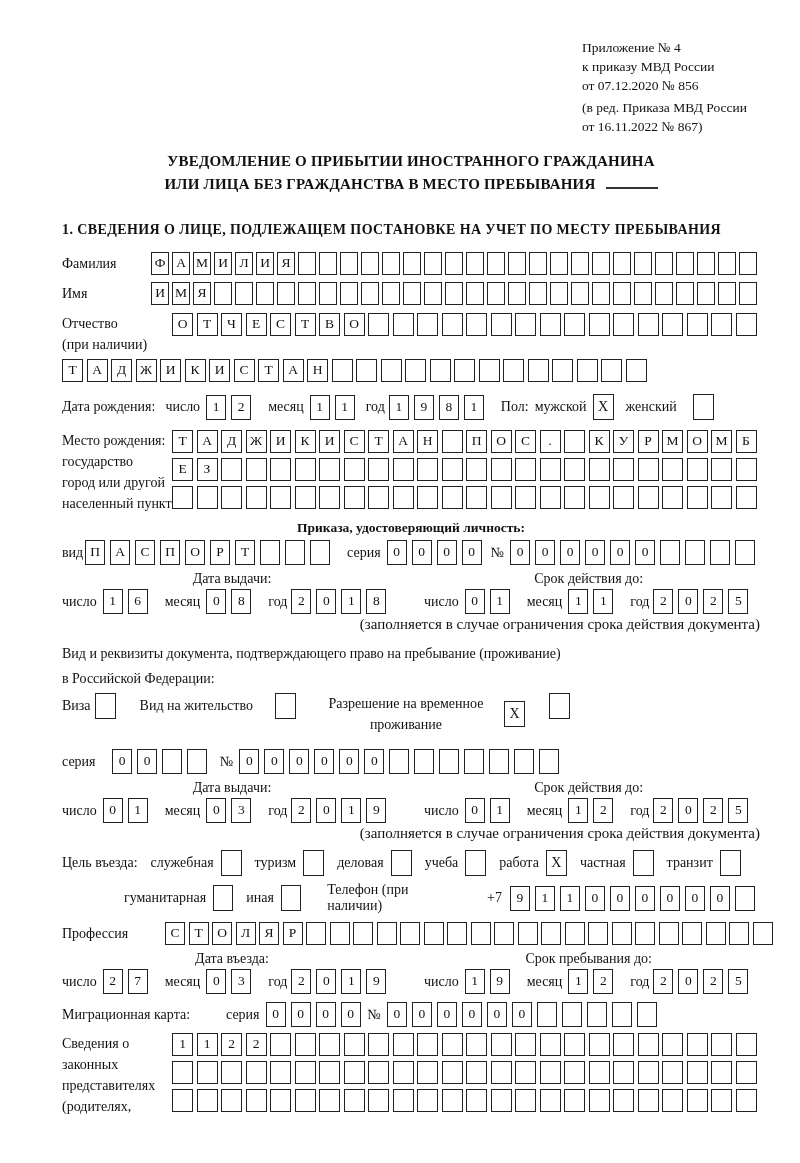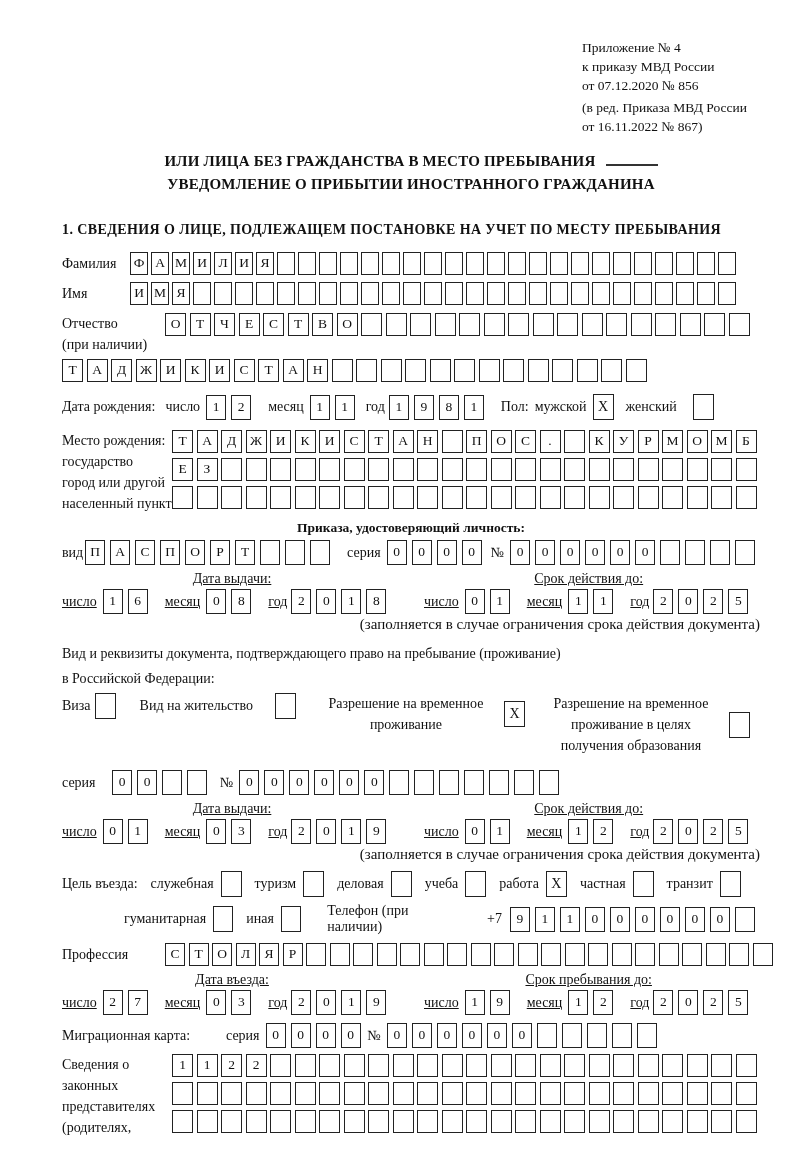--- a/index.html
+++ b/index.html
@@ -15,42 +15,42 @@
   }
   
   .hdr{margin-left:520px;font-size:13.5px;line-height:19px;}
   .hdr .grp2{margin-top:3px;}
   .forma{margin-top:10px;text-align:right;font-weight:bold;font-size:14.5px;letter-spacing:.4px;}
   .title{margin-top:14px;text-align:center;font-weight:bold;font-size:15px;line-height:23px;letter-spacing:.2px;}
   .blank{display:inline-block;width:52px;height:13px;border-bottom:2px solid #333;margin-left:10px;vertical-align:baseline;}
   .sec-h{margin-top:26px;font-weight:bold;font-size:14px;letter-spacing:.4px;}
 
   
-  .row{display:flex;align-items:flex-start;}
+  .row{display:flex;align-items:flex-start;justify-content:space-between;}
   .lbl{font-size:14px;line-height:23px;flex:0 0 auto;}
   .lbl2 div{font-size:14px;line-height:21px;}
   .cells{white-space:nowrap;flex:0 0 auto;}
   .cell{
     display:inline-block;box-sizing:border-box;
     width:18px;height:23px;border:1.5px solid #222;margin-right:3px;
     text-align:center;font-size:13.5px;line-height:20px;vertical-align:top;
   }
   .w24 .cell{width:21px;margin-right:3.5px;}
   .w26 .cell{width:20px;margin-right:3.5px;}
   .big .cell{width:19px;height:24px;margin-right:4px;line-height:21px;}
   .drow .cell{width:20px;height:25px;margin-right:5px;line-height:22px;}
   .chk{
     display:inline-block;box-sizing:border-box;
     width:21px;height:26px;border:1.5px solid #222;
     text-align:center;font-size:14px;line-height:23px;vertical-align:middle;
   }
   .stack{display:flex;flex-direction:column;gap:5px;}
 
   
-  .dp{display:flex;text-decoration:underline;}
+  .dp{display:flex;}
   .dp-t{text-align:center;font-size:14px;margin-bottom:2px;}
   .drow{display:flex;align-items:center;font-size:14px;white-space:nowrap;}
   .dl{margin:0 6px 0 12px;}
   .dl:first-child{margin-left:0;}
   .note-r{text-align:right;font-size:15px;margin-top:2px;}
 
   
   .intro{font-size:14px;line-height:25px;margin-top:8px;}
   .permits{display:flex;align-items:flex-start;margin-top:2px;}
   .p-item{display:flex;align-items:center;font-size:14px;}
@@ -78,24 +78,24 @@
     <div>к приказу МВД России</div>
     <div>от 07.12.2020 № 856</div>
     <div class="grp2">
       <div>(в ред. Приказа МВД России</div>
       <div>от 16.11.2022 № 867)</div>
     </div>
   </div>
 
 
   <div class="title">
+    <div>УВЕДОМЛЕНИЕ О ПРИБЫТИИ ИНОСТРАННОГО ГРАЖДАНИНА</div>
     <div>
       <span>ИЛИ ЛИЦА БЕЗ ГРАЖДАНСТВА В МЕСТО ПРЕБЫВАНИЯ</span><span class="blank"></span>
     </div>
-    <div>УВЕДОМЛЕНИЕ О ПРИБЫТИИ ИНОСТРАННОГО ГРАЖДАНИНА</div>
   </div>
 
   <div class="sec-h">1. СВЕДЕНИЯ О ЛИЦЕ, ПОДЛЕЖАЩЕМ ПОСТАНОВКЕ НА УЧЕТ ПО МЕСТУ ПРЕБЫВАНИЯ</div>
 
   <div class="row mt14">
     <div class="lbl" style="width:68px">Фамилия</div>
     <div class="cells"><span class="cell">Ф</span><span class="cell">А</span><span class="cell">М</span><span class="cell">И</span><span class="cell">Л</span><span class="cell">И</span><span class="cell">Я</span><span class="cell"></span><span class="cell"></span><span class="cell"></span><span class="cell"></span><span class="cell"></span><span class="cell"></span><span class="cell"></span><span class="cell"></span><span class="cell"></span><span class="cell"></span><span class="cell"></span><span class="cell"></span><span class="cell"></span><span class="cell"></span><span class="cell"></span><span class="cell"></span><span class="cell"></span><span class="cell"></span><span class="cell"></span><span class="cell"></span><span class="cell"></span><span class="cell"></span></div>
   </div>
 
   <div class="row mt7">
@@ -193,21 +193,20 @@
     </div>
     <div class="p-item" style="margin-left:24px">
       <span class="p-text">Вид на жительство</span>
       <span class="chk" style="margin-left:22px"></span>
     </div>
     <div class="p-item" style="margin-left:20px">
       <span class="p-text p-center" style="width:180px">Разрешение на временное проживание</span>
       <span class="chk" style="margin-left:8px">X</span>
     </div>
     <div class="p-item" style="margin-left:16px">
-      <span class="p-text p-center" style="width:180px">Разрешение на временное проживание в целях получения образования</span>
       <span class="chk" style="margin-left:8px"></span>
     </div>
   </div>
 
   <div class="drow big mt14">
     <span style="width:50px">серия</span>
     <span class="cells"><span class="cell">0</span><span class="cell">0</span><span class="cell"></span><span class="cell"></span></span>
     <span class="dl" style="margin-left:8px">№</span>
     <span class="cells"><span class="cell">0</span><span class="cell">0</span><span class="cell">0</span><span class="cell">0</span><span class="cell">0</span><span class="cell">0</span><span class="cell"></span><span class="cell"></span><span class="cell"></span><span class="cell"></span><span class="cell"></span><span class="cell"></span><span class="cell"></span></span>
   </div>

